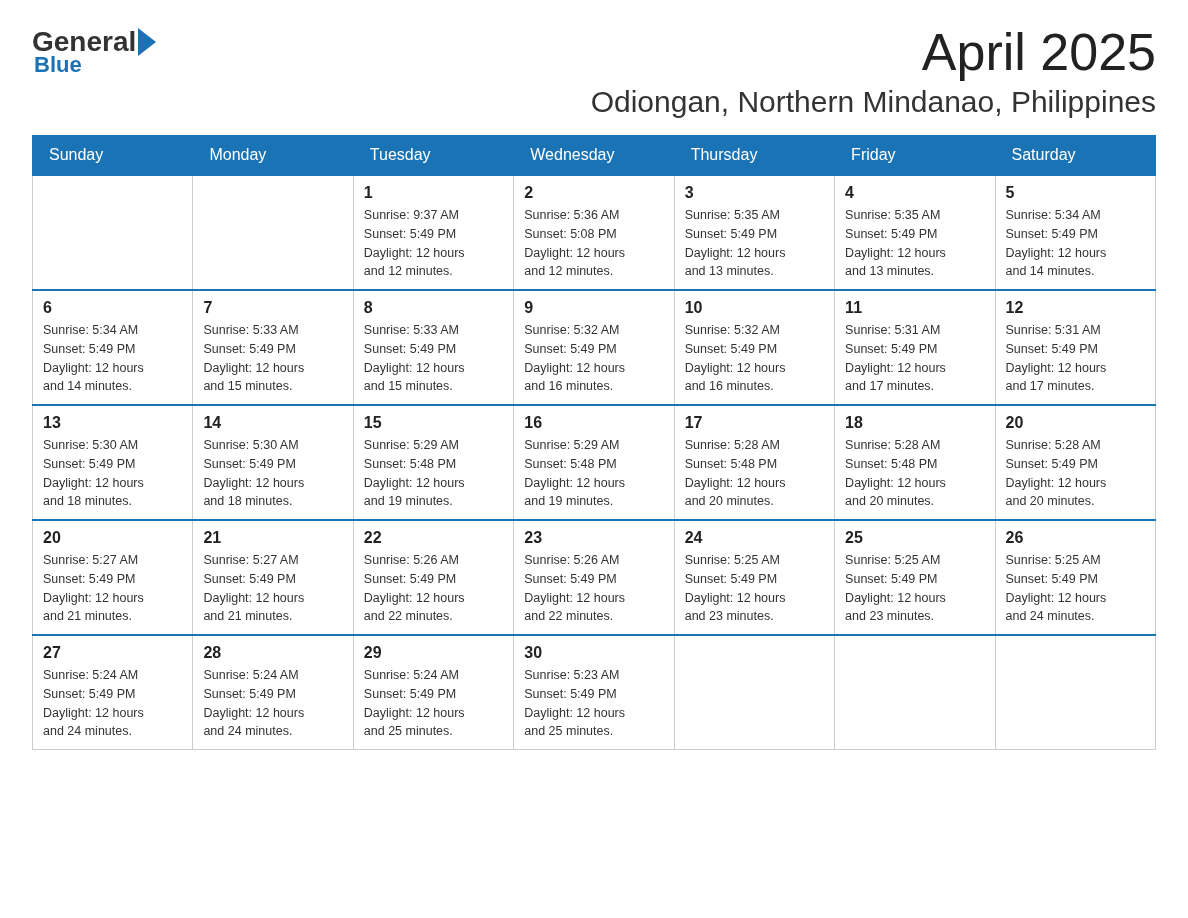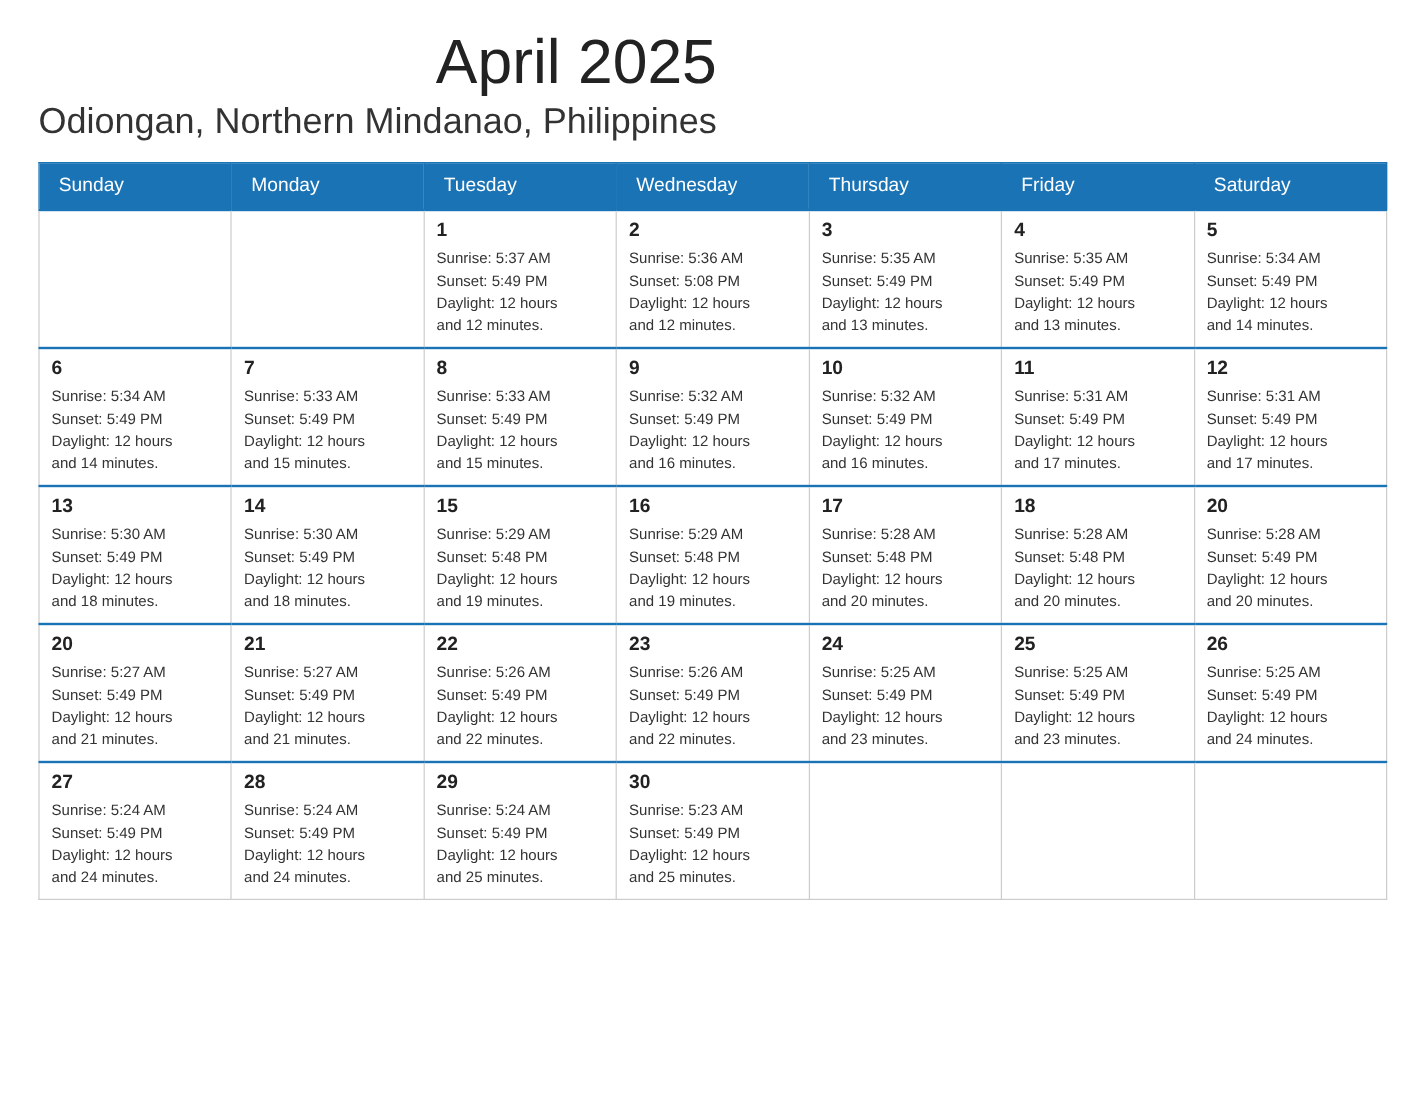--- a/index.html
+++ b/index.html
@@ -101,20 +101,27 @@
       line-height: 1.5;
     }
     .week-row td {
       border-top: 2px solid #1a73b5;
     }
   </style>
 </head>
 <body>
 
 <div class="header-top">
+  <div class="logo">
+    <div class="logo-text">
+      <span class="logo-general">General</span>
+      <span class="logo-arrow"></span>
+    </div>
+    <div class="logo-subtitle">Blue</div>
+  </div>
   <div class="title-block">
     <div class="month-year">April 2025</div>
     <div class="location">Odiongan, Northern Mindanao, Philippines</div>
   </div>
 </div>
 
 <table class="calendar">
   <thead>
     <tr>
     <th>Sunday</th>
@@ -125,21 +132,21 @@
         <th>Friday</th>
         <th>Saturday</th>
       </tr>
   </thead>
   <tbody id="calendar-body">
   <tr class="week-row">
         <td class="empty"></td>
         <td class="empty"></td>
         <td>
           <span class="day-num">1</span>
-          <div class="day-info" style="white-space: pre-line;">Sunrise: 5:37 AM
+          <div class="day-info" style="white-space: pre-line;">Sunrise: 9:37 AM
 Sunset: 5:49 PM
 Daylight: 12 hours
 and 12 minutes.</div>
         </td>
         <td>
           <span class="day-num">2</span>
           <div class="day-info" style="white-space: pre-line;">Sunrise: 5:36 AM
 Sunset: 5:08 PM
 Daylight: 12 hours
 and 12 minutes.</div>

